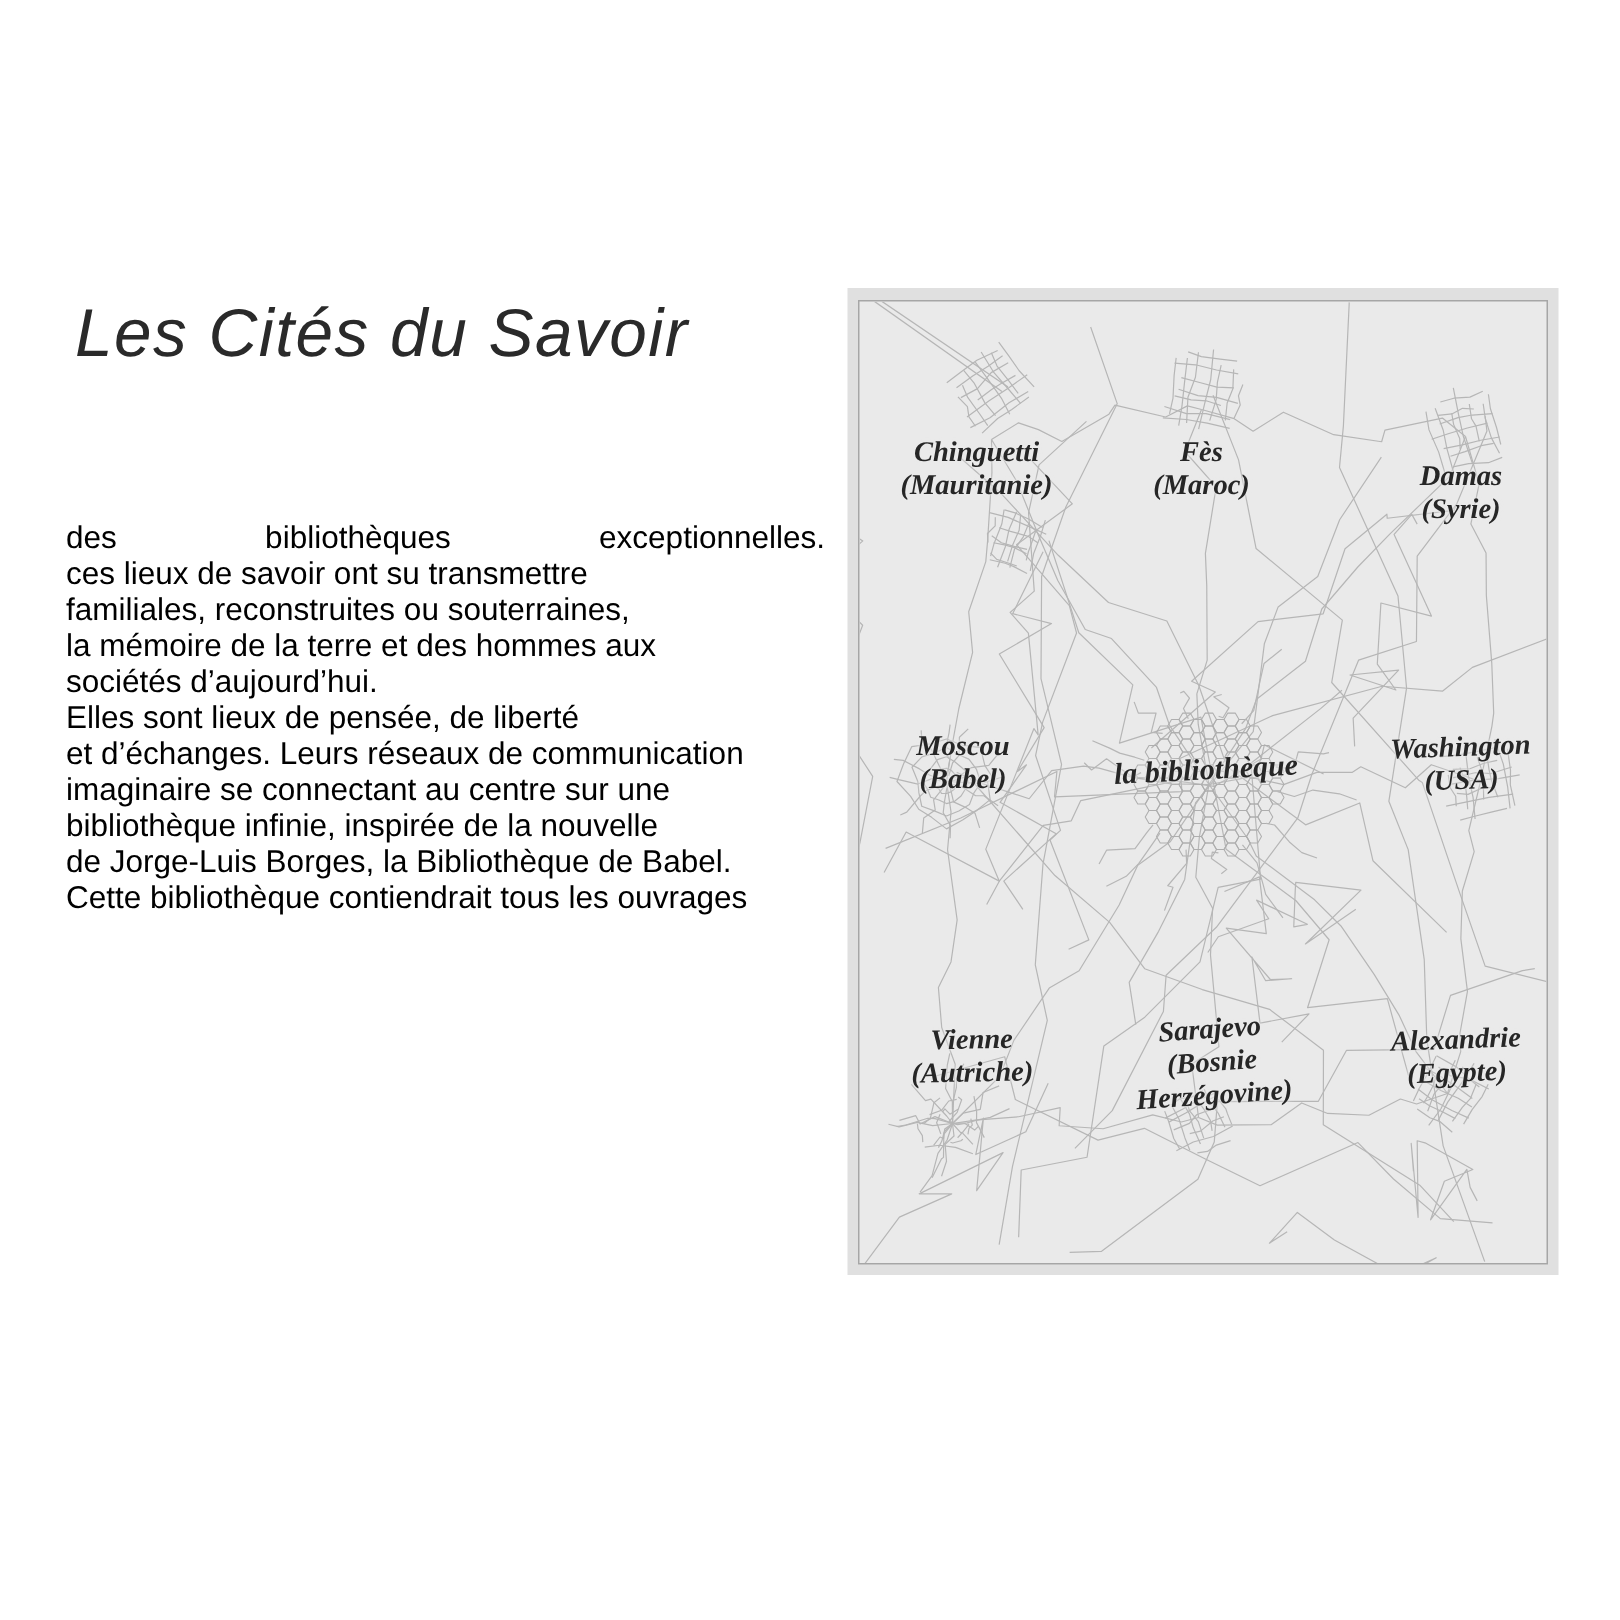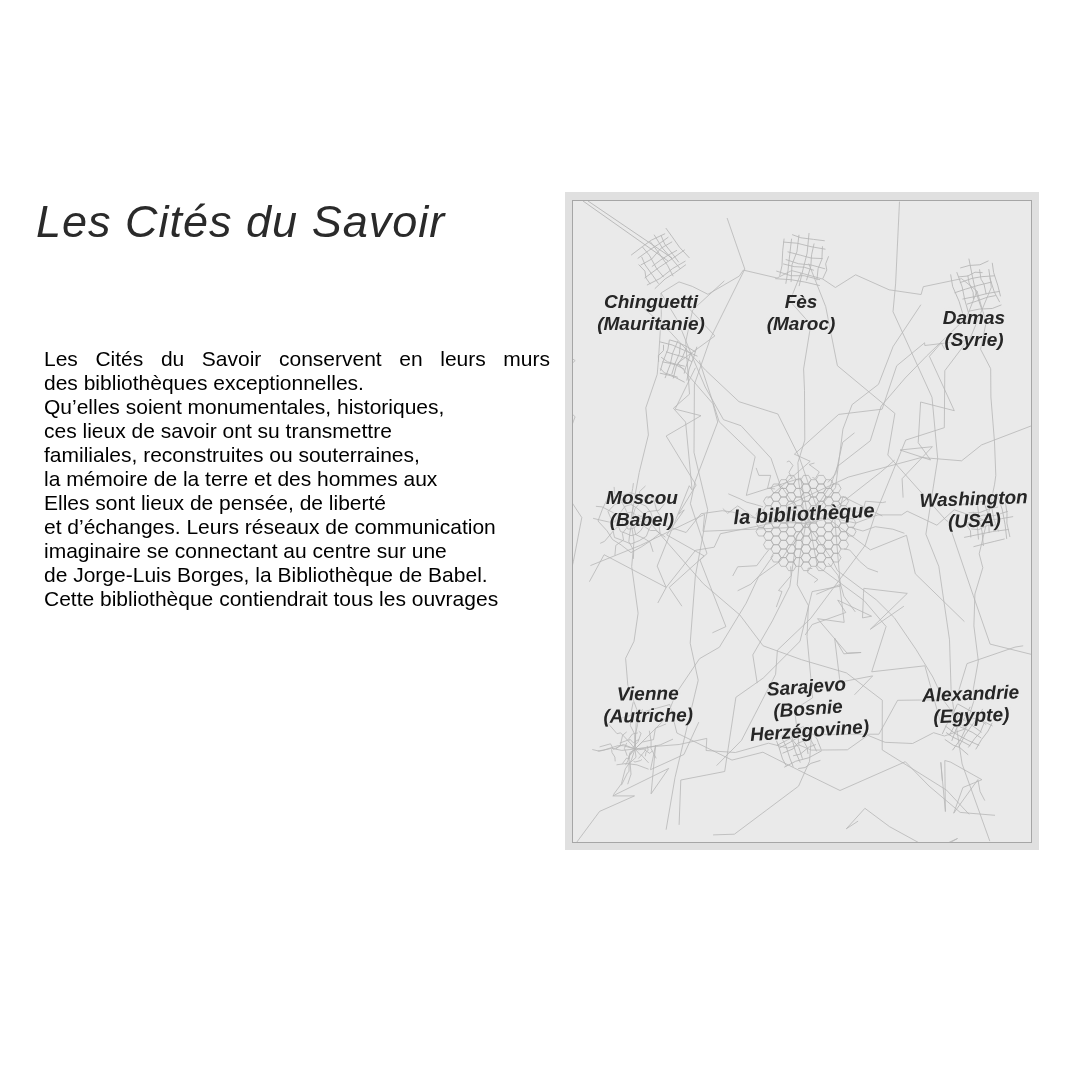--- a/index.html
+++ b/index.html
@@ -1,33 +1,34 @@
 <!DOCTYPE html>
 <html><head>
 <meta charset="utf-8">
 <style>
   html,body{margin:0;padding:0;}
   body{
     width:1080px;height:1080px;position:relative;background:#ffffff;
     font-family:"Liberation Sans", sans-serif;overflow:hidden;
   }
   .page-title{
-    position:absolute;left:36px;top:196px;margin:0;
+    position:absolute;left:50px;top:196px;margin:0;
     font-size:45px;font-weight:300;font-style:italic;letter-spacing:1px;
     color:#2a2a2a;white-space:nowrap;
   }
   .paragraph{
     position:absolute;left:44px;top:347px;width:506px;
     font-size:21px;line-height:24px;color:#000000;
   }
   .para-line{min-height:24px;}
   .para-line:first-child{text-align:justify;text-align-last:justify;}
   .map-frame{
     position:absolute;left:565px;top:192px;width:474px;height:658px;
     background:#e0e0e0;
+    font-family:Liberation Serif, serif;
   }
   .map-inner{
     position:absolute;left:7px;top:8px;width:458px;height:641px;
     border:1px solid #a6a6a6;background:#eaeaea;overflow:hidden;
   }
   .map-inner svg{position:absolute;left:0;top:0;}
   .city-label{
     position:absolute;transform:translate(-50%,-50%);
     text-align:center;font-weight:bold;font-style:italic;
     font-size:19px;line-height:22px;color:#262626;white-space:nowrap;
@@ -39,29 +40,29 @@
     font-weight:bold;font-style:italic;font-size:20px;color:#262626;
     white-space:nowrap;text-shadow:0 0 2px #eaeaea,0 0 4px #eaeaea;
   }
 </style>
 </head>
 <body>
 
 <h1 class="page-title">Les Cités du Savoir</h1>
 
 <div class="paragraph" id="paragraph">
-    <div class="para-line">Les Cités du Savoir conservent en leurs murs</div>
     <div class="para-line">des bibliothèques exceptionnelles.</div>
-    <div class="para-line">Qu’elles soient monumentales, historiques,</div>
     <div class="para-line">ces lieux de savoir ont su transmettre</div>
     <div class="para-line">familiales, reconstruites ou souterraines,</div>
     <div class="para-line">la mémoire de la terre et des hommes aux</div>
+    <div class="para-line">sociétés d’aujourd’hui.</div>
     <div class="para-line">Elles sont lieux de pensée, de liberté</div>
     <div class="para-line">et d’échanges. Leurs réseaux de communication</div>
     <div class="para-line">imaginaire se connectant au centre sur une</div>
+    <div class="para-line">bibliothèque infinie, inspirée de la nouvelle</div>
     <div class="para-line">de Jorge-Luis Borges, la Bibliothèque de Babel.</div>
     <div class="para-line">Cette bibliothèque contiendrait tous les ouvrages</div>
   </div>
 
 <figure class="map-frame" style="margin:0">
   <div class="map-inner">
     <svg id="map-svg" width="458" height="641" viewBox="0 0 458 641">
         <path d="M65.9 103.0L94.6 128.2L132.5 169.2L166.0 200.7L204.9 213.0L226.2 256.0L244.9 310.0L297.4 348.9L333.5 334.3L342.3 372.8L391.4 420.6" fill="none" stroke="#b6b6b6" stroke-width="0.8" stroke-linejoin="round"></path>
         <path d="M184.2 482.1L179.8 453.9L199.4 419.9L216.8 385.3L224.0 334.3L262.5 286.7L269.9 228.2L279.1 203.6L305.5 183.3L320.1 145.5L347.9 103.7" fill="none" stroke="#b6b6b6" stroke-width="0.8" stroke-linejoin="round"></path>
         <path d="M416.8 640.1L389.1 562.9L378.2 491.9L376.5 438.8L365.8 365.4L352.9 333.2L364.7 257.7L359.0 196.3L320.0 110.7L322.6 82.9L326.5 0.6" fill="none" stroke="#b6b6b6" stroke-width="0.8" stroke-linejoin="round"></path>

